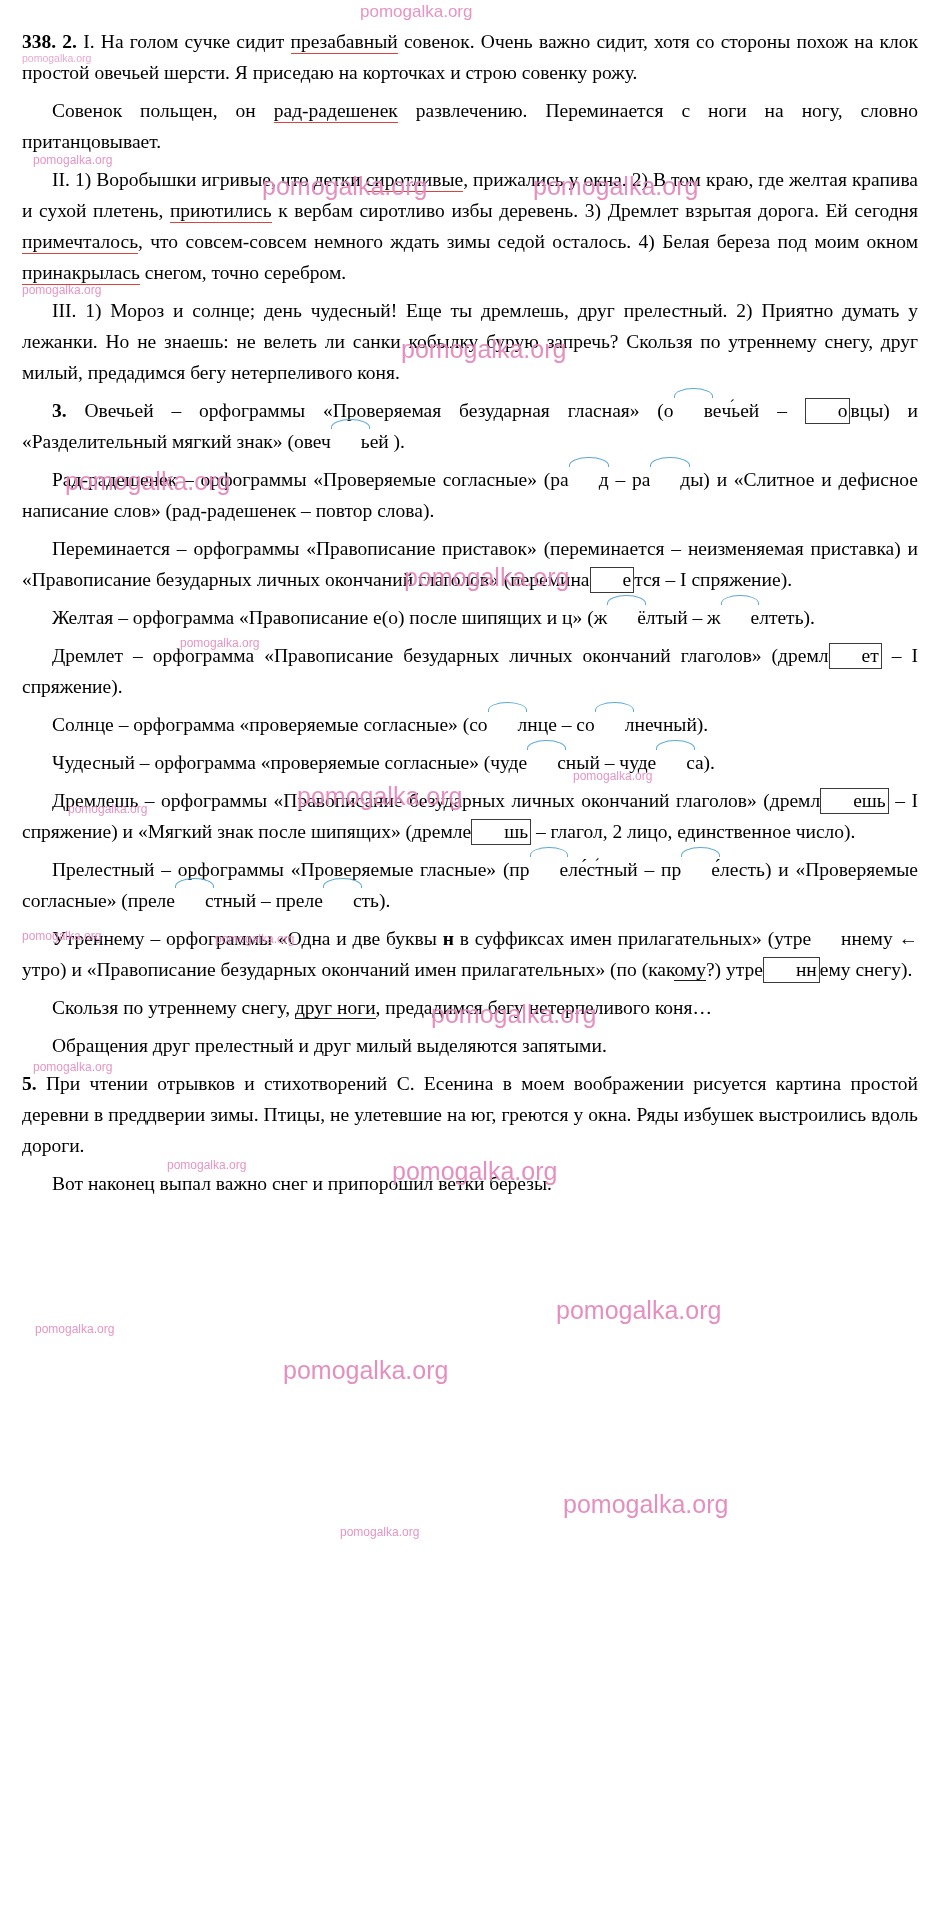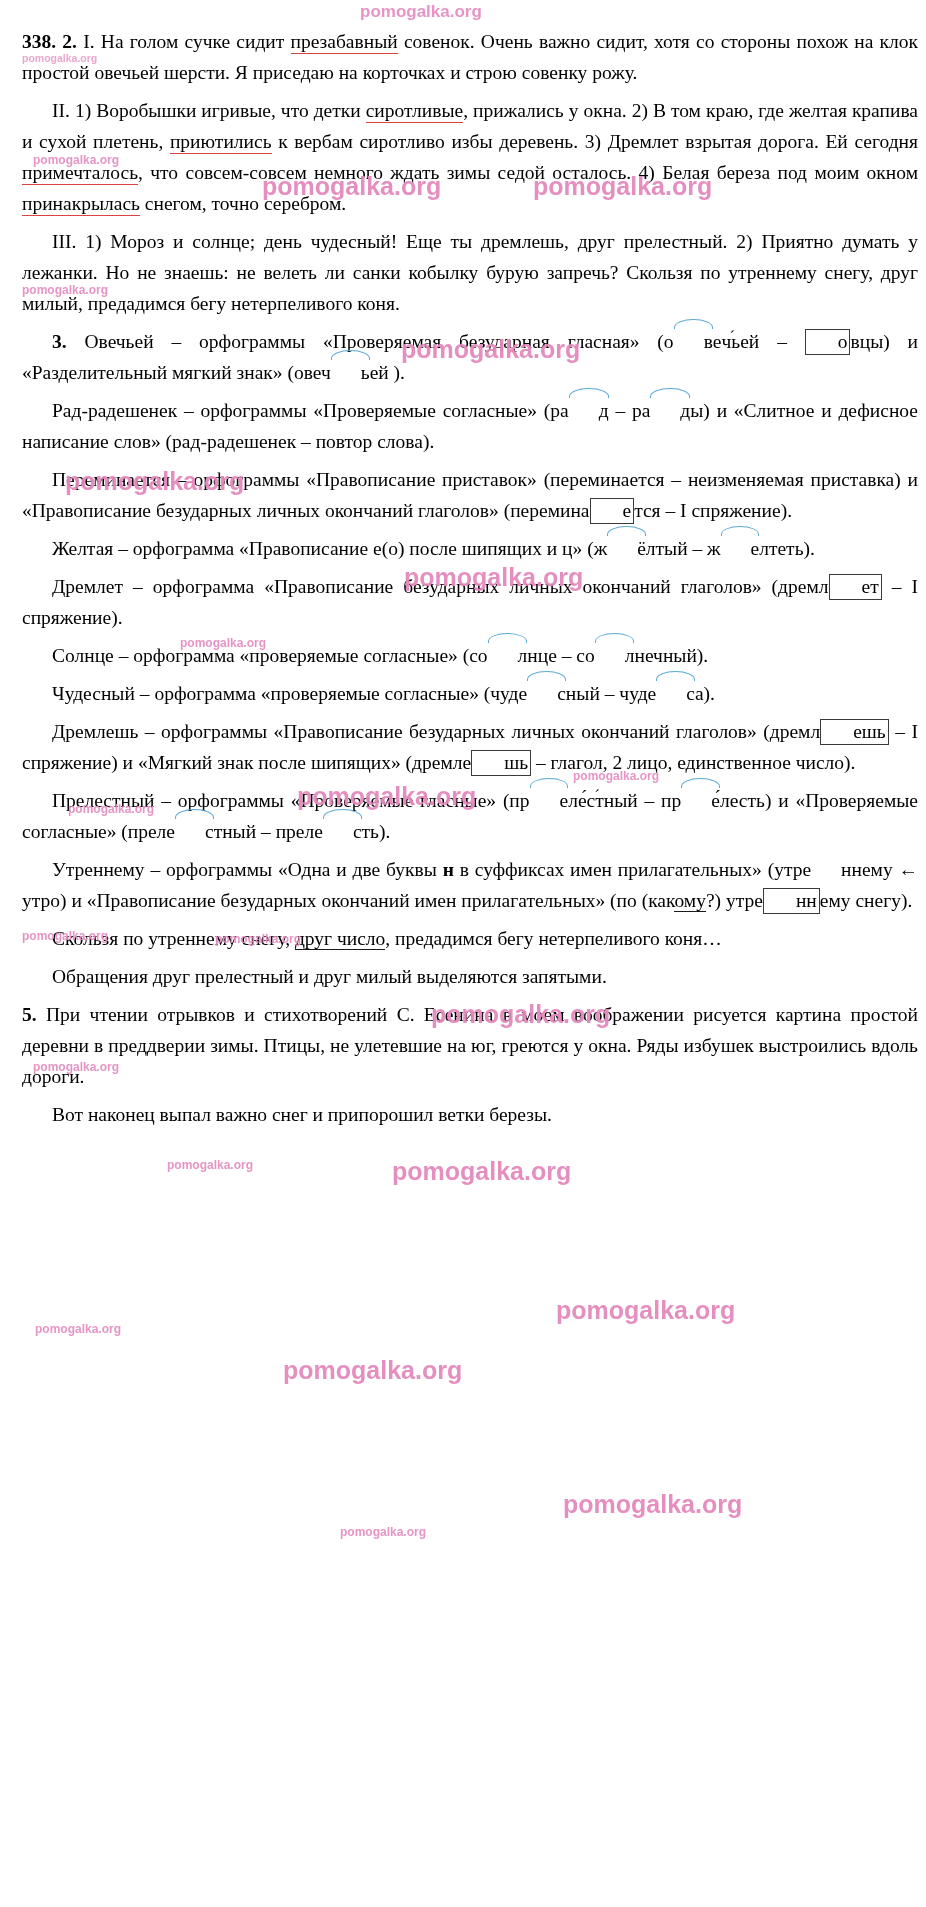--- a/index.html
+++ b/index.html
@@ -37,21 +37,21 @@
   }
   p.indent {
     text-indent: 30px;
   }
   b { font-weight: bold; }
   
   .wm {
     position: absolute;
     color: #e48fc0;
     font-family: "Liberation Sans", sans-serif;
-    font-weight: bold;
+    font-weight: normal;
     white-space: nowrap;
     pointer-events: none;
     z-index: 5;
     opacity: 0.95;
   }
   .wm.big { font-size: 25px; color: #e489bd; }
   .wm.mid { font-size: 17px; color: #e58fc2; }
   .wm.small { font-size: 12px; color: #e58fc2; }
   .wm.tiny { font-size: 10.5px; color: #e9a3cd; }
 
@@ -112,20 +112,23 @@
 
   <div class="content">
 
     <p>
       <b>338.</b>
       <b>2.</b>
       <span>I.</span>
       <span>На голом сучке сидит <span class="u-red">презабавный</span> совенок. Очень важно сидит, хотя со стороны похож на клок простой овечьей шерсти. Я приседаю на корточках и строю совенку рожу.</span>
     </p>
 
+    <p class="indent">
+      <span>Совенок польщен, он <span class="u-red">рад-радешенек</span> развлечению. Переминается с ноги на ногу, словно пританцовывает.</span>
+    </p>
 
     <p class="indent">
       <span>II.</span>
       <span>1) Воробышки игривые, что детки <span class="u-red">сиротливые</span>, прижались у окна. 2) В том краю, где желтая крапива и сухой плетень, <span class="u-red">приютились</span> к вербам сиротливо избы деревень. 3) Дремлет взрытая дорога. Ей сегодня <span class="u-red">примечталось</span>, что совсем-совсем немного ждать зимы седой осталось. 4) Белая береза под моим окном <span class="u-red">принакрылась</span> снегом, точно серебром.</span>
     </p>
 
     <p class="indent">
       <span>III.</span>
       <span>1) Мороз и солнце; день чудесный! Еще ты дремлешь, друг прелестный. 2) Приятно думать у лежанки. Но не знаешь: не велеть ли санки кобылку бурую запречь? Скользя по утреннему снегу, друг милый, предадимся бегу нетерпеливого коня.</span>
     </p>
@@ -168,21 +171,21 @@
       <span>Прелестный – орфограммы «Проверяемые гласные» (пр<span class="arc">е</span>л<span class="acute">е</span>́стный – пр<span class="arc">е</span>́лесть) и «Проверяемые согласные» (преле<span class="arc">с</span>тный – преле<span class="arc">с</span>ть).</span>
     </p>
 
 
     <p class="indent">
       <span>Утреннему – орфограммы «Одна и две буквы <b>н</b> в суффиксах имен прилагательных» (утре<span class="arc arc-green">нн</span>ему ← утро) и «Правописание безударных окончаний имен прилагательных» (по (как<span class="u-black">ому</span>?) утре<span class="box-dark">нн</span>ему снегу).</span>
     </p>
 
 
     <p class="indent">
-      <span>Скользя по утреннему снегу, <span class="u-black">друг число</span>, предадимся бегу нетерпеливого коня…</span>
+      <span>Скользя по утреннему снегу, <span class="u-black">друг ноги</span>, предадимся бегу нетерпеливого коня…</span>
     </p>
 
     <p class="indent">
       <span>Обращения друг прелестный и друг милый выделяются запятыми.</span>
     </p>
 
     <p>
       <b>5.</b>
       <span>При чтении отрывков и стихотворений С. Есенина в моем воображении рисуется картина простой деревни в преддверии зимы. Птицы, не улетевшие на юг, греются у окна. Ряды избушек выстроились вдоль дороги.</span>
     </p>

